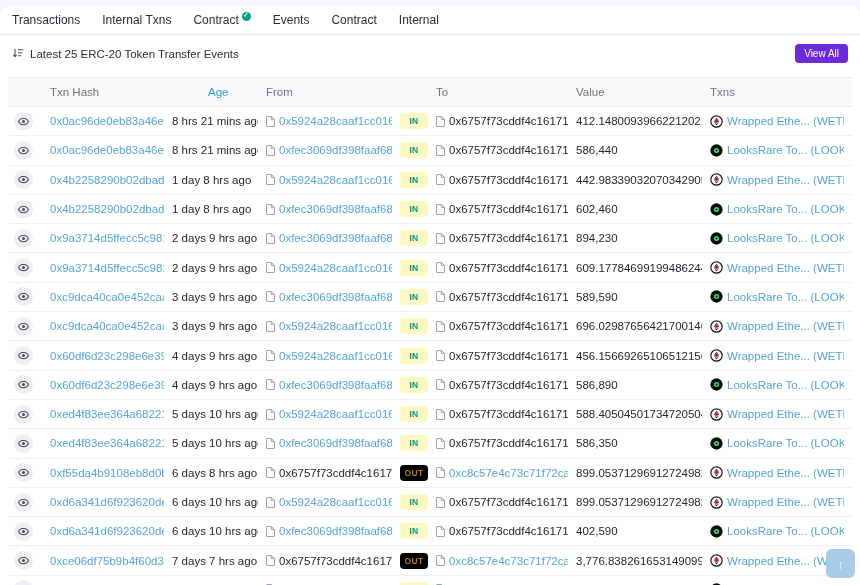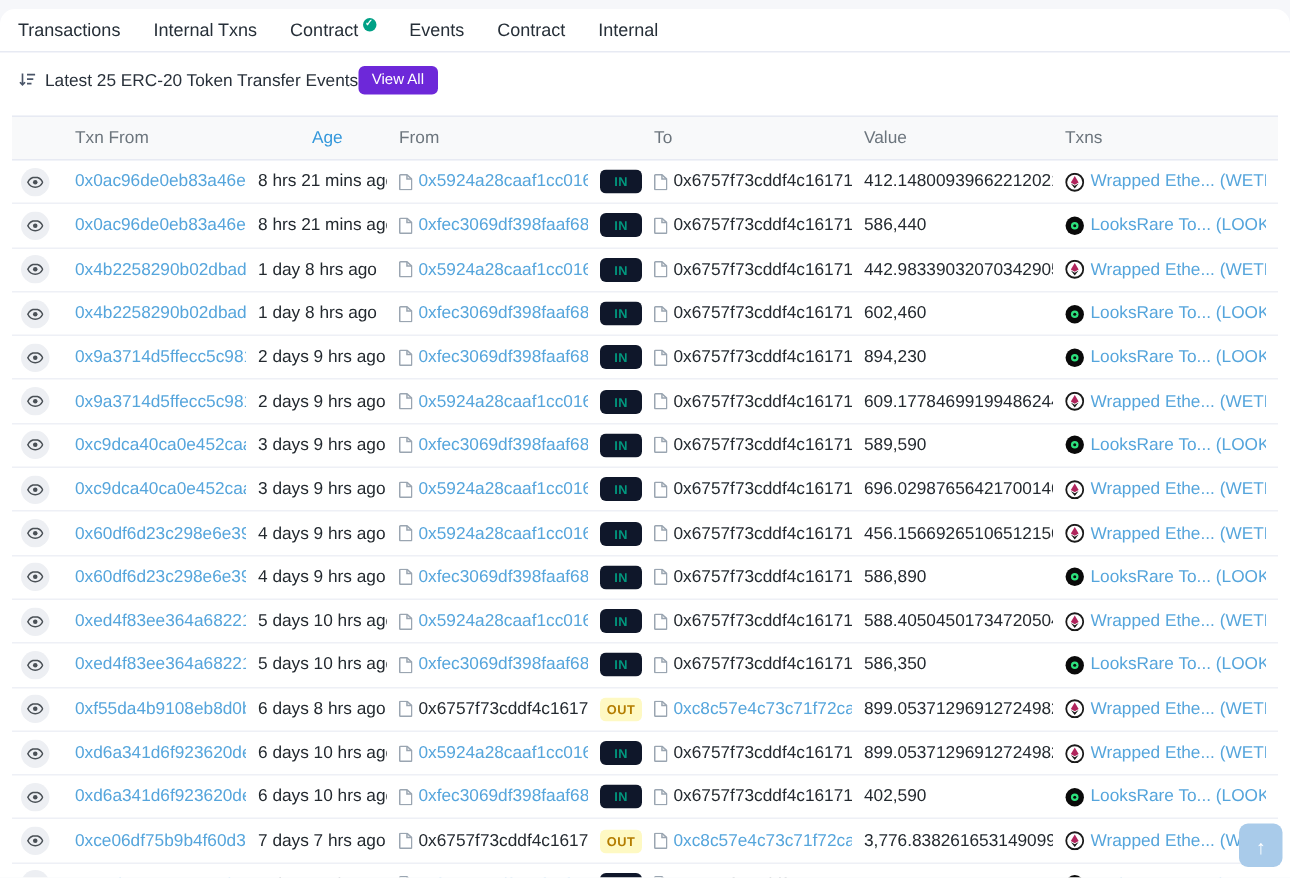--- a/index.html
+++ b/index.html
@@ -30,21 +30,21 @@
     display:inline-block;width:9px;height:9px;border-radius:50%;
     background:#00a186;margin-left:3px;margin-bottom:7px;
     position:relative;
   }
   .vcheck:after{
     content:"\2713";position:absolute;left:1.5px;top:-1px;
     color:#fff;font-size:6.5px;font-weight:bold;
   }
   
   .section{
-    display:flex;justify-content:flex-start;align-items:center;
+    display:flex;justify-content:space-between;align-items:center;
     padding:9px 12px 8px 12px;
   }
   .section-left{display:flex;align-items:center;gap:6px;color:#28303a;}
   .btn-viewall{
     background:#6d28d9;color:#fff;border:none;border-radius:4px;
     font-size:10px;padding:4px 9px;cursor:pointer;
     font-family:"Liberation Sans", sans-serif;
   }
   
   .table{margin:6px 8px 0 8px;}
@@ -71,22 +71,22 @@
   .head .link{color:#3498db;margin-left:36px;}
   .eye-btn{
     width:19px;height:19px;border-radius:50%;
     background:#edeff3;border:none;cursor:pointer;
     display:flex;align-items:center;justify-content:center;padding:0;
   }
   .badge{
     font-size:8.5px;font-weight:bold;letter-spacing:.3px;
     border-radius:4px;padding:3px 0;width:30px;text-align:center;
   }
-  .badge.in{background:#0f172a;color:#02977e;}
-  .badge.out{background:#fef9c3;color:#b47d00;}
+  .badge.in{background:#fef9c3;color:#02977e;}
+  .badge.out{background:#000000;color:#b47d00;}
   .tok-ic{display:flex;align-items:center;flex:0 0 auto;}
   .doc-ic{display:flex;align-items:center;flex:0 0 auto;}
   
   .scrolltop{
     position:absolute;right:5px;bottom:7px;width:29px;height:29px;
     background:#a9cbea;border:none;border-radius:6px;cursor:pointer;
     color:#fff;font-size:13px;font-weight:bold;line-height:29px;
     font-family:"Liberation Sans", sans-serif;
   }
 </style>
@@ -116,21 +116,21 @@
           </svg>
       </span>
       <span>Latest 25 ERC-20 Token Transfer Events</span>
     </div>
     <button class="btn-viewall">View All</button>
   </div>
 
   <div class="table">
     <div class="tr head">
       <div class="td"></div>
-      <div class="td">Txn From</div>
+      <div class="td">Txn Hash</div>
       <div class="td">
           <span class="link">Age</span>
         </div>
       <div class="td">From</div>
       <div class="td"></div>
       <div class="td">To</div>
       <div class="td">Value</div>
       <div class="td">Txns</div>
     </div>
     <div id="rows">

